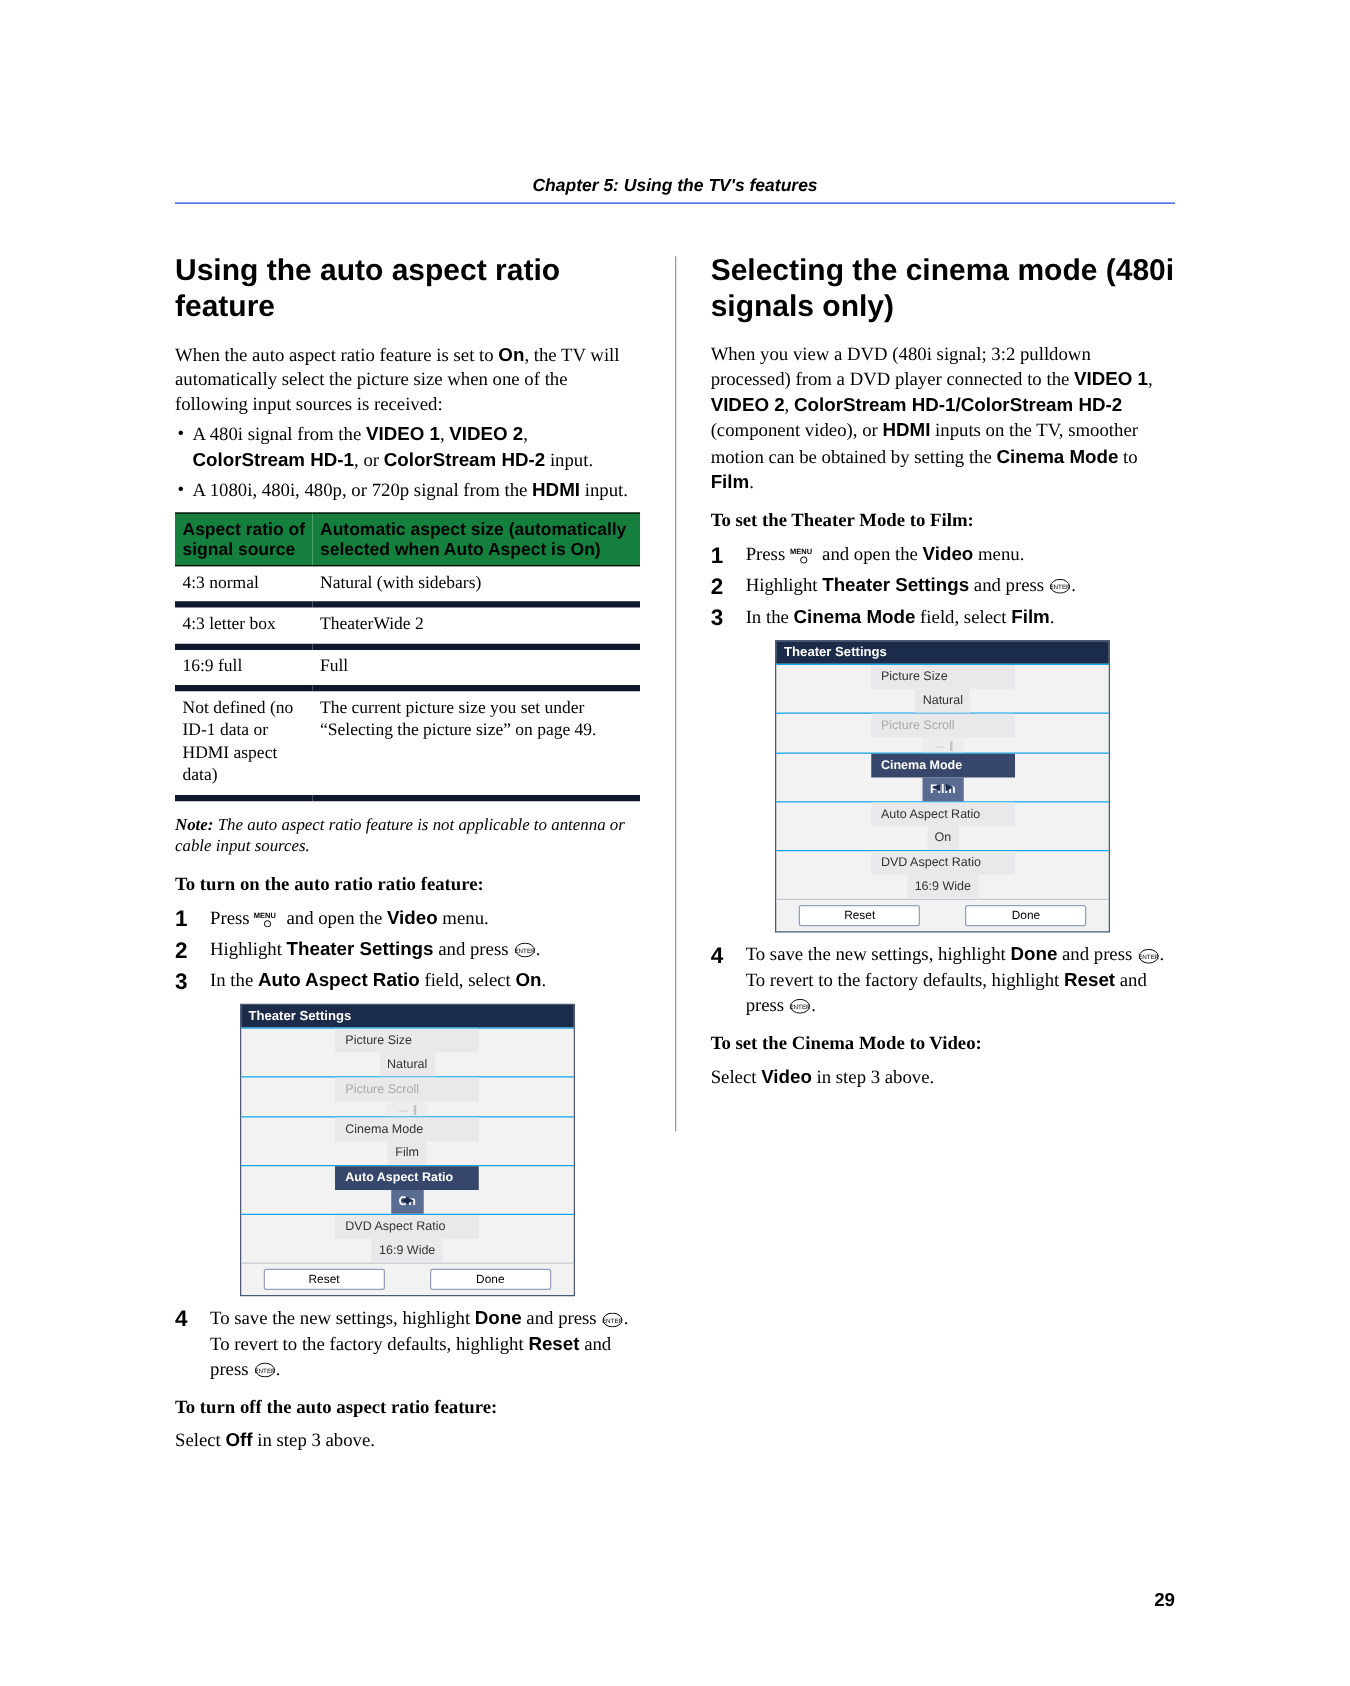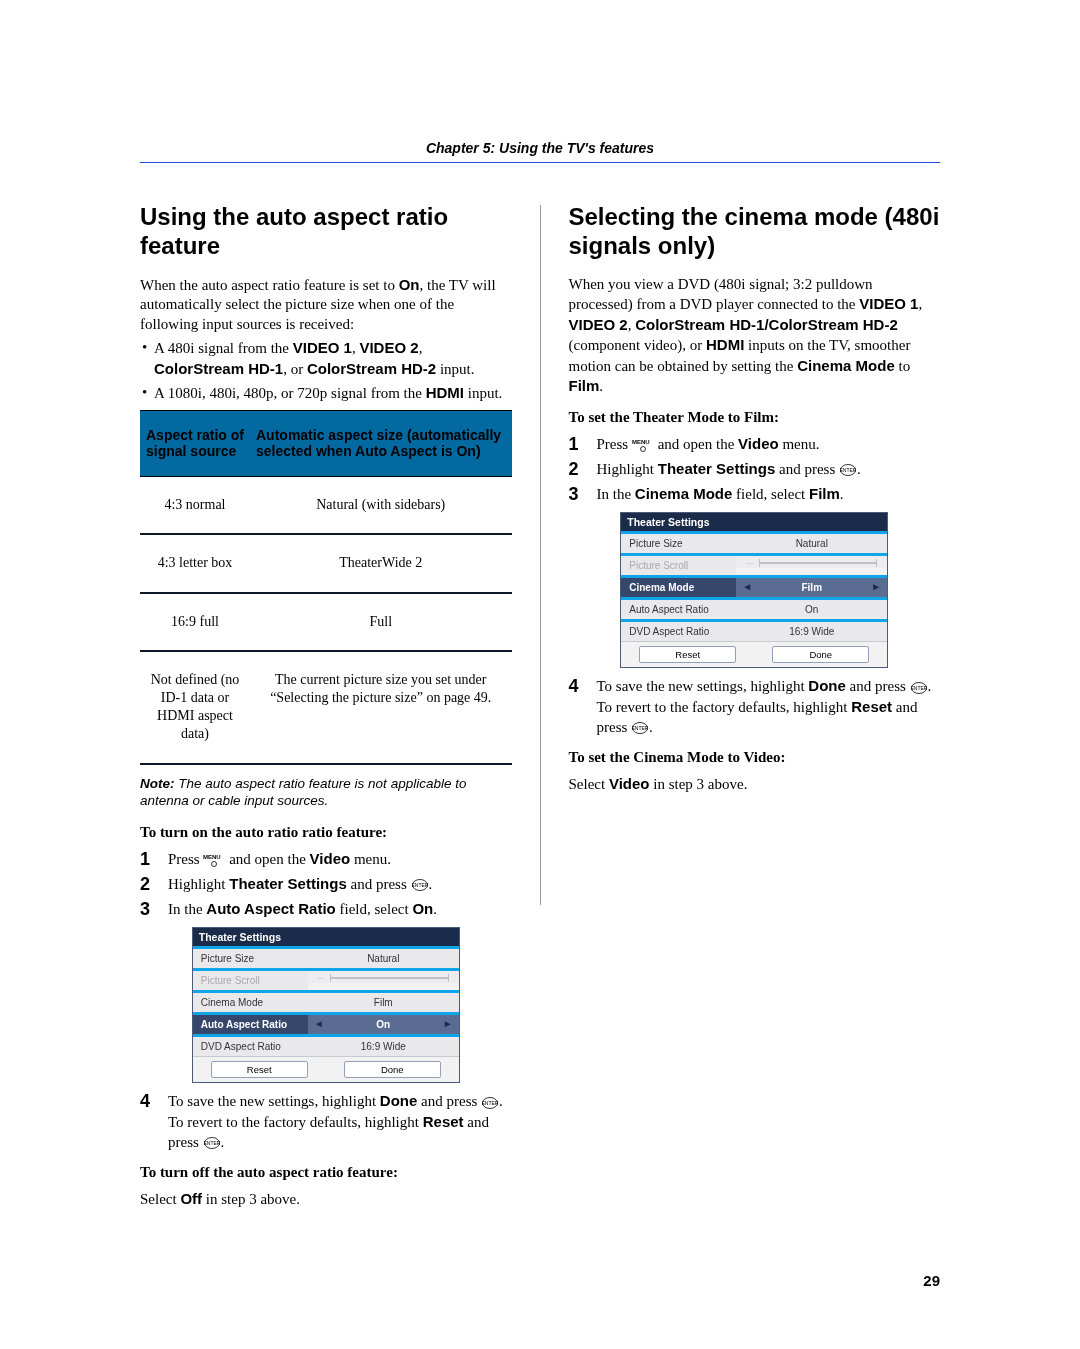--- a/index.html
+++ b/index.html
@@ -72,41 +72,40 @@
   .sans-bold { font-family: Arial, Helvetica, sans-serif; font-weight: bold; }
 
   
   table.aspect {
     width: 100%;
     border-collapse: collapse;
     font-size: 14px;
     margin-top: 4px;
   }
   table.aspect th {
-    background: #0369a1;
+    background: #15803d;
     font-family: Arial, Helvetica, sans-serif;
     font-weight: bold;
     text-align: left;
-    padding: 16px 6px;
+    padding: 4px 6px;
     border-top: 1px solid #000;
     border-bottom: 1px solid #000;
     vertical-align: top;
     line-height: 1.2;
   }
   table.aspect td {
-    padding: 19px 6px;
-    border-bottom: 2px solid #0f172a;
+    padding: 5px 6px;
+    border-bottom: 5px solid #0f172a;
     vertical-align: top;
     line-height: 1.3;
-    text-align: center;
   }
   table.aspect td.c1 { width: 110px; }
 
   .note {
-    font-family: Liberation Sans, sans-serif;
+    font-family: Liberation Serif, serif;
     font-style: italic;
     font-size: 13.5px;
     line-height: 1.3;
     margin: 10px 0 14px 0;
     color: #000;
   }
   .note .nb { font-weight: bold; font-style: italic; }
 
   .subhead {
     font-weight: bold;
@@ -165,22 +164,23 @@
   }
   .osd-title {
     background: #1b2b4a;
     color: #fff;
     font-weight: bold;
     padding: 3px 6px;
     font-size: 10.5px;
   }
   .osd-row {
     display: flex;
-    align-items: flex-start;
-    border-top: 3px solid #0ea5e9;
+    align-items: center;
+    border-top: 1px solid #0ea5e9;
+    flex-direction: column;
   }
   .osd-row:first-of-type { border-top: none; }
   .osd-label {
     width: 115px;
     padding: 4px 8px;
     background: #e9e9ec;
     color: #333;
   }
   .osd-label.disabled { color: #aaa; }
   .osd-val {

